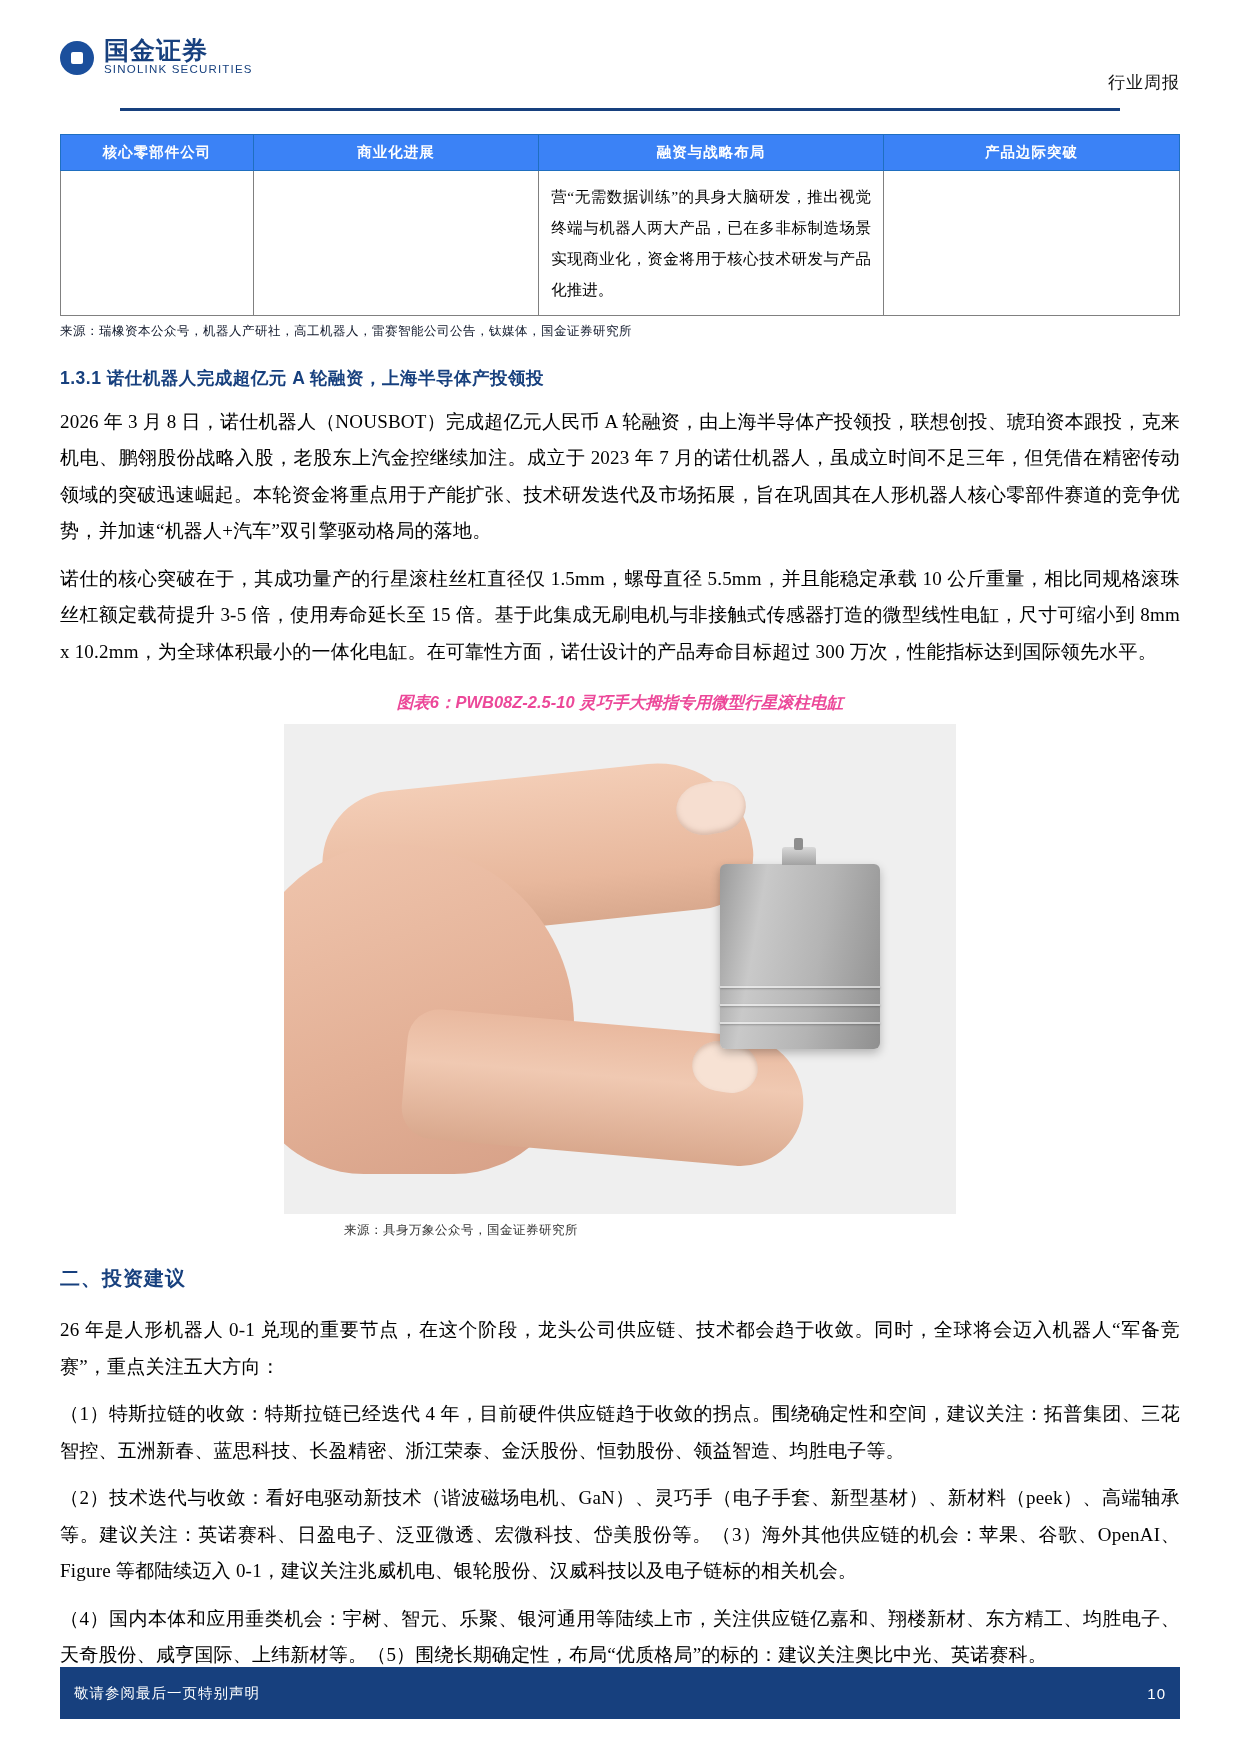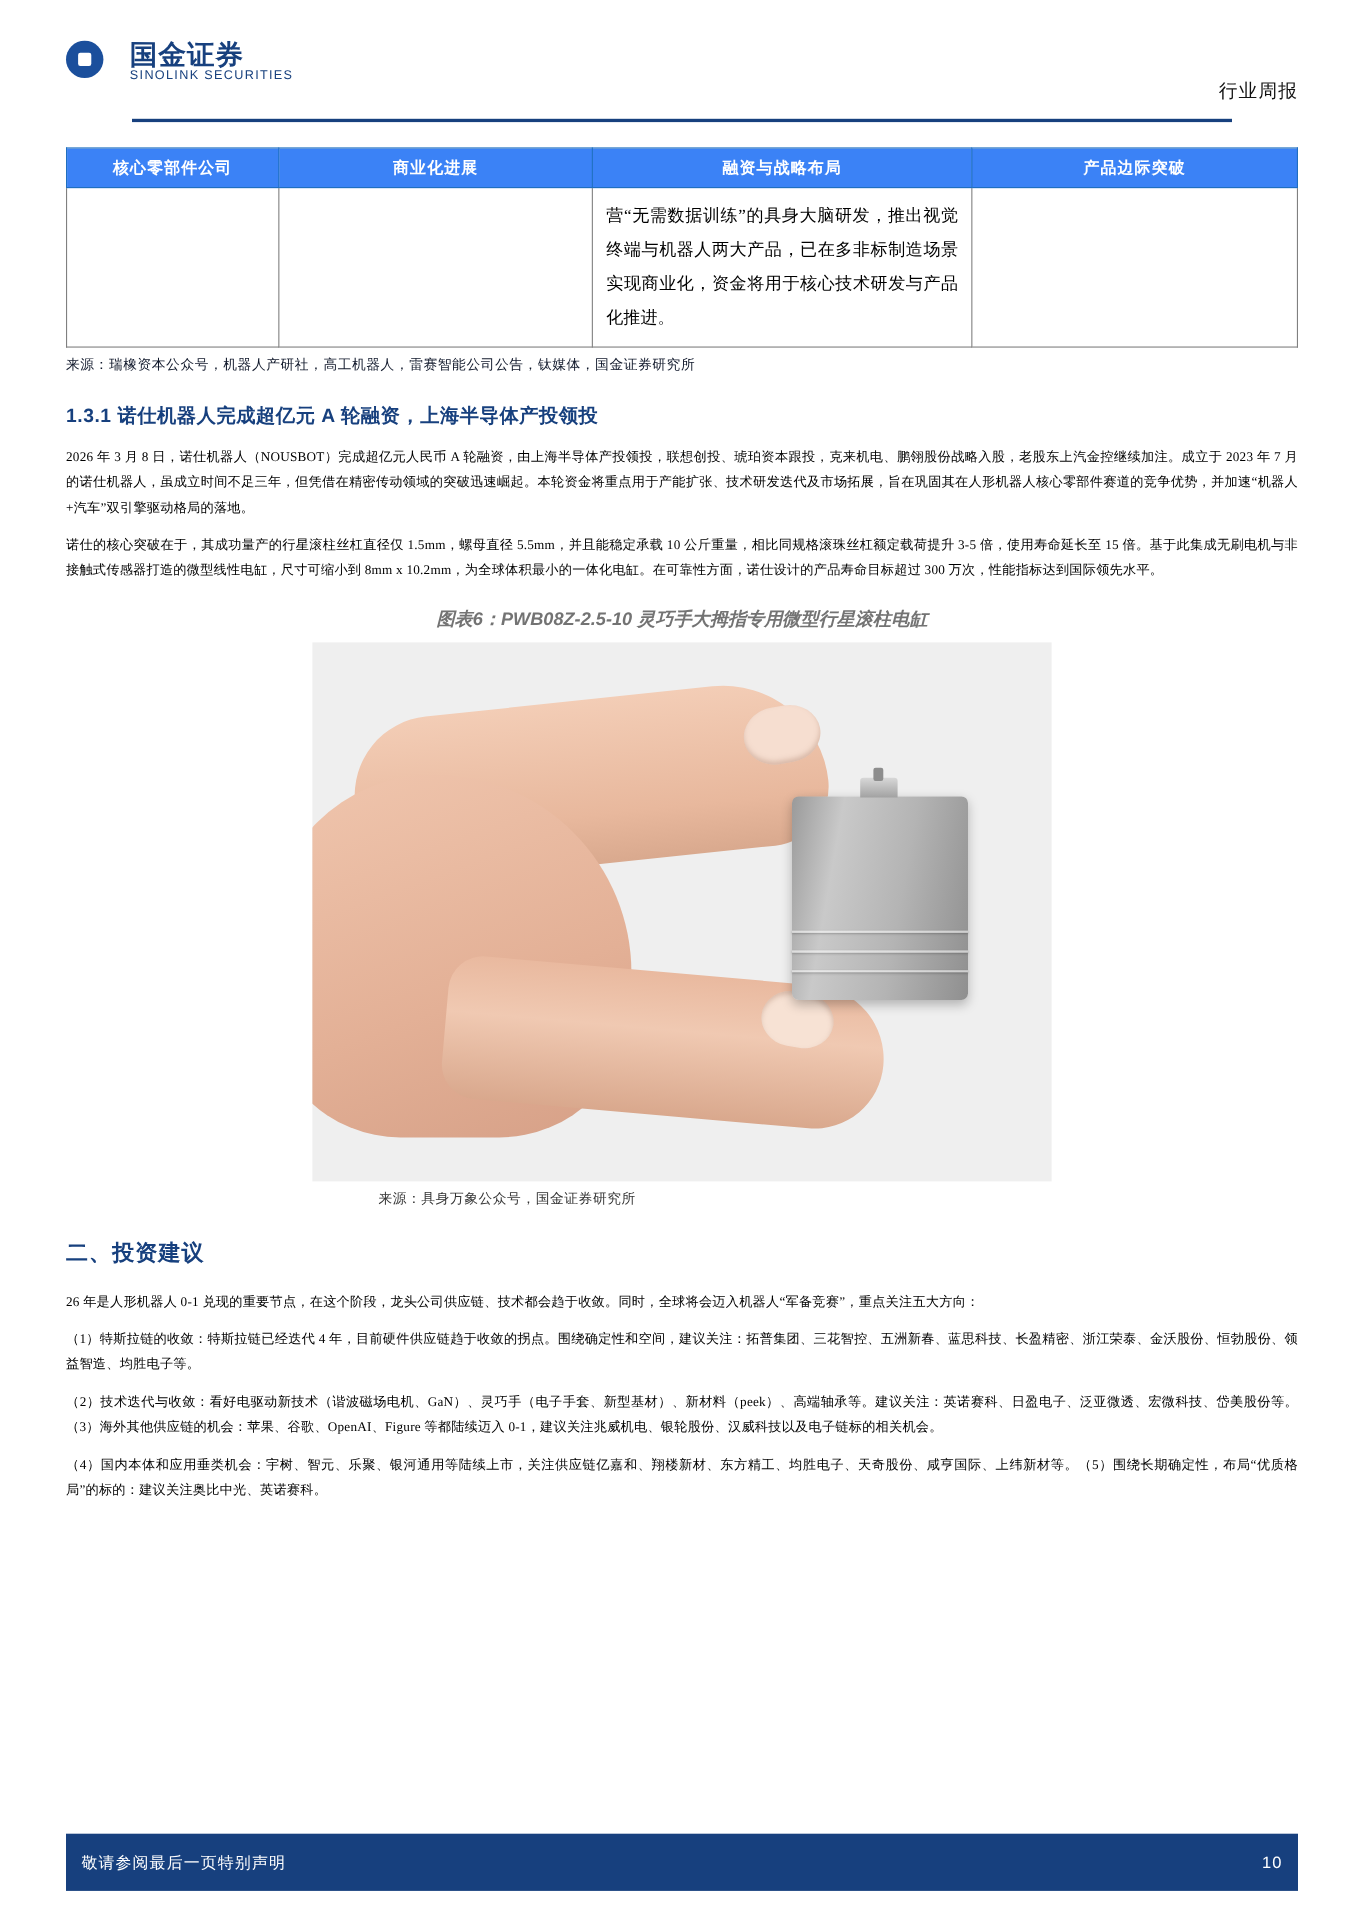--- a/index.html
+++ b/index.html
@@ -25,22 +25,22 @@
 
   
   .header {
     position: relative;
     height: 112px;
     display: flex;
     align-items: center;
   }
   .logo-block {
     display: flex;
-    align-items: flex-start;
-    gap: 24px;
+    align-items: flex-end;
+    gap: 10px;
   }
   .logo-mark {
     width: 34px;
     height: 34px;
     border-radius: 50%;
     background: #1b4f9c;
     position: relative;
     flex: 0 0 auto;
   }
   .logo-mark::after {
@@ -171,36 +171,36 @@
   
   h3.sec-head {
     font-family: "Liberation Sans", sans-serif;
     font-size: 17.5px;
     font-weight: bold;
     color: #17407e;
     margin: 26px 0 14px 0;
     letter-spacing: 0.5px;
   }
   .para {
-    font-size: 12px;
+    font-size: 19px;
     line-height: 1.92;
     margin: 11px 0 10px 0;
     text-align: justify;
     text-align-last: left;
     letter-spacing: 0.2px;
   }
 
   
   .fig-title {
     text-align: center;
     font-family: "Liberation Sans", sans-serif;
     font-weight: bold;
     font-style: italic;
     font-size: 16.5px;
-    color: #737373;
+    color: #ec4899;
     margin: 22px 0 10px 0;
   }
   .fig-wrap {
     display: flex;
     justify-content: center;
   }
   .fig-box {
     width: 672px;
     height: 490px;
     background: #efefef;

